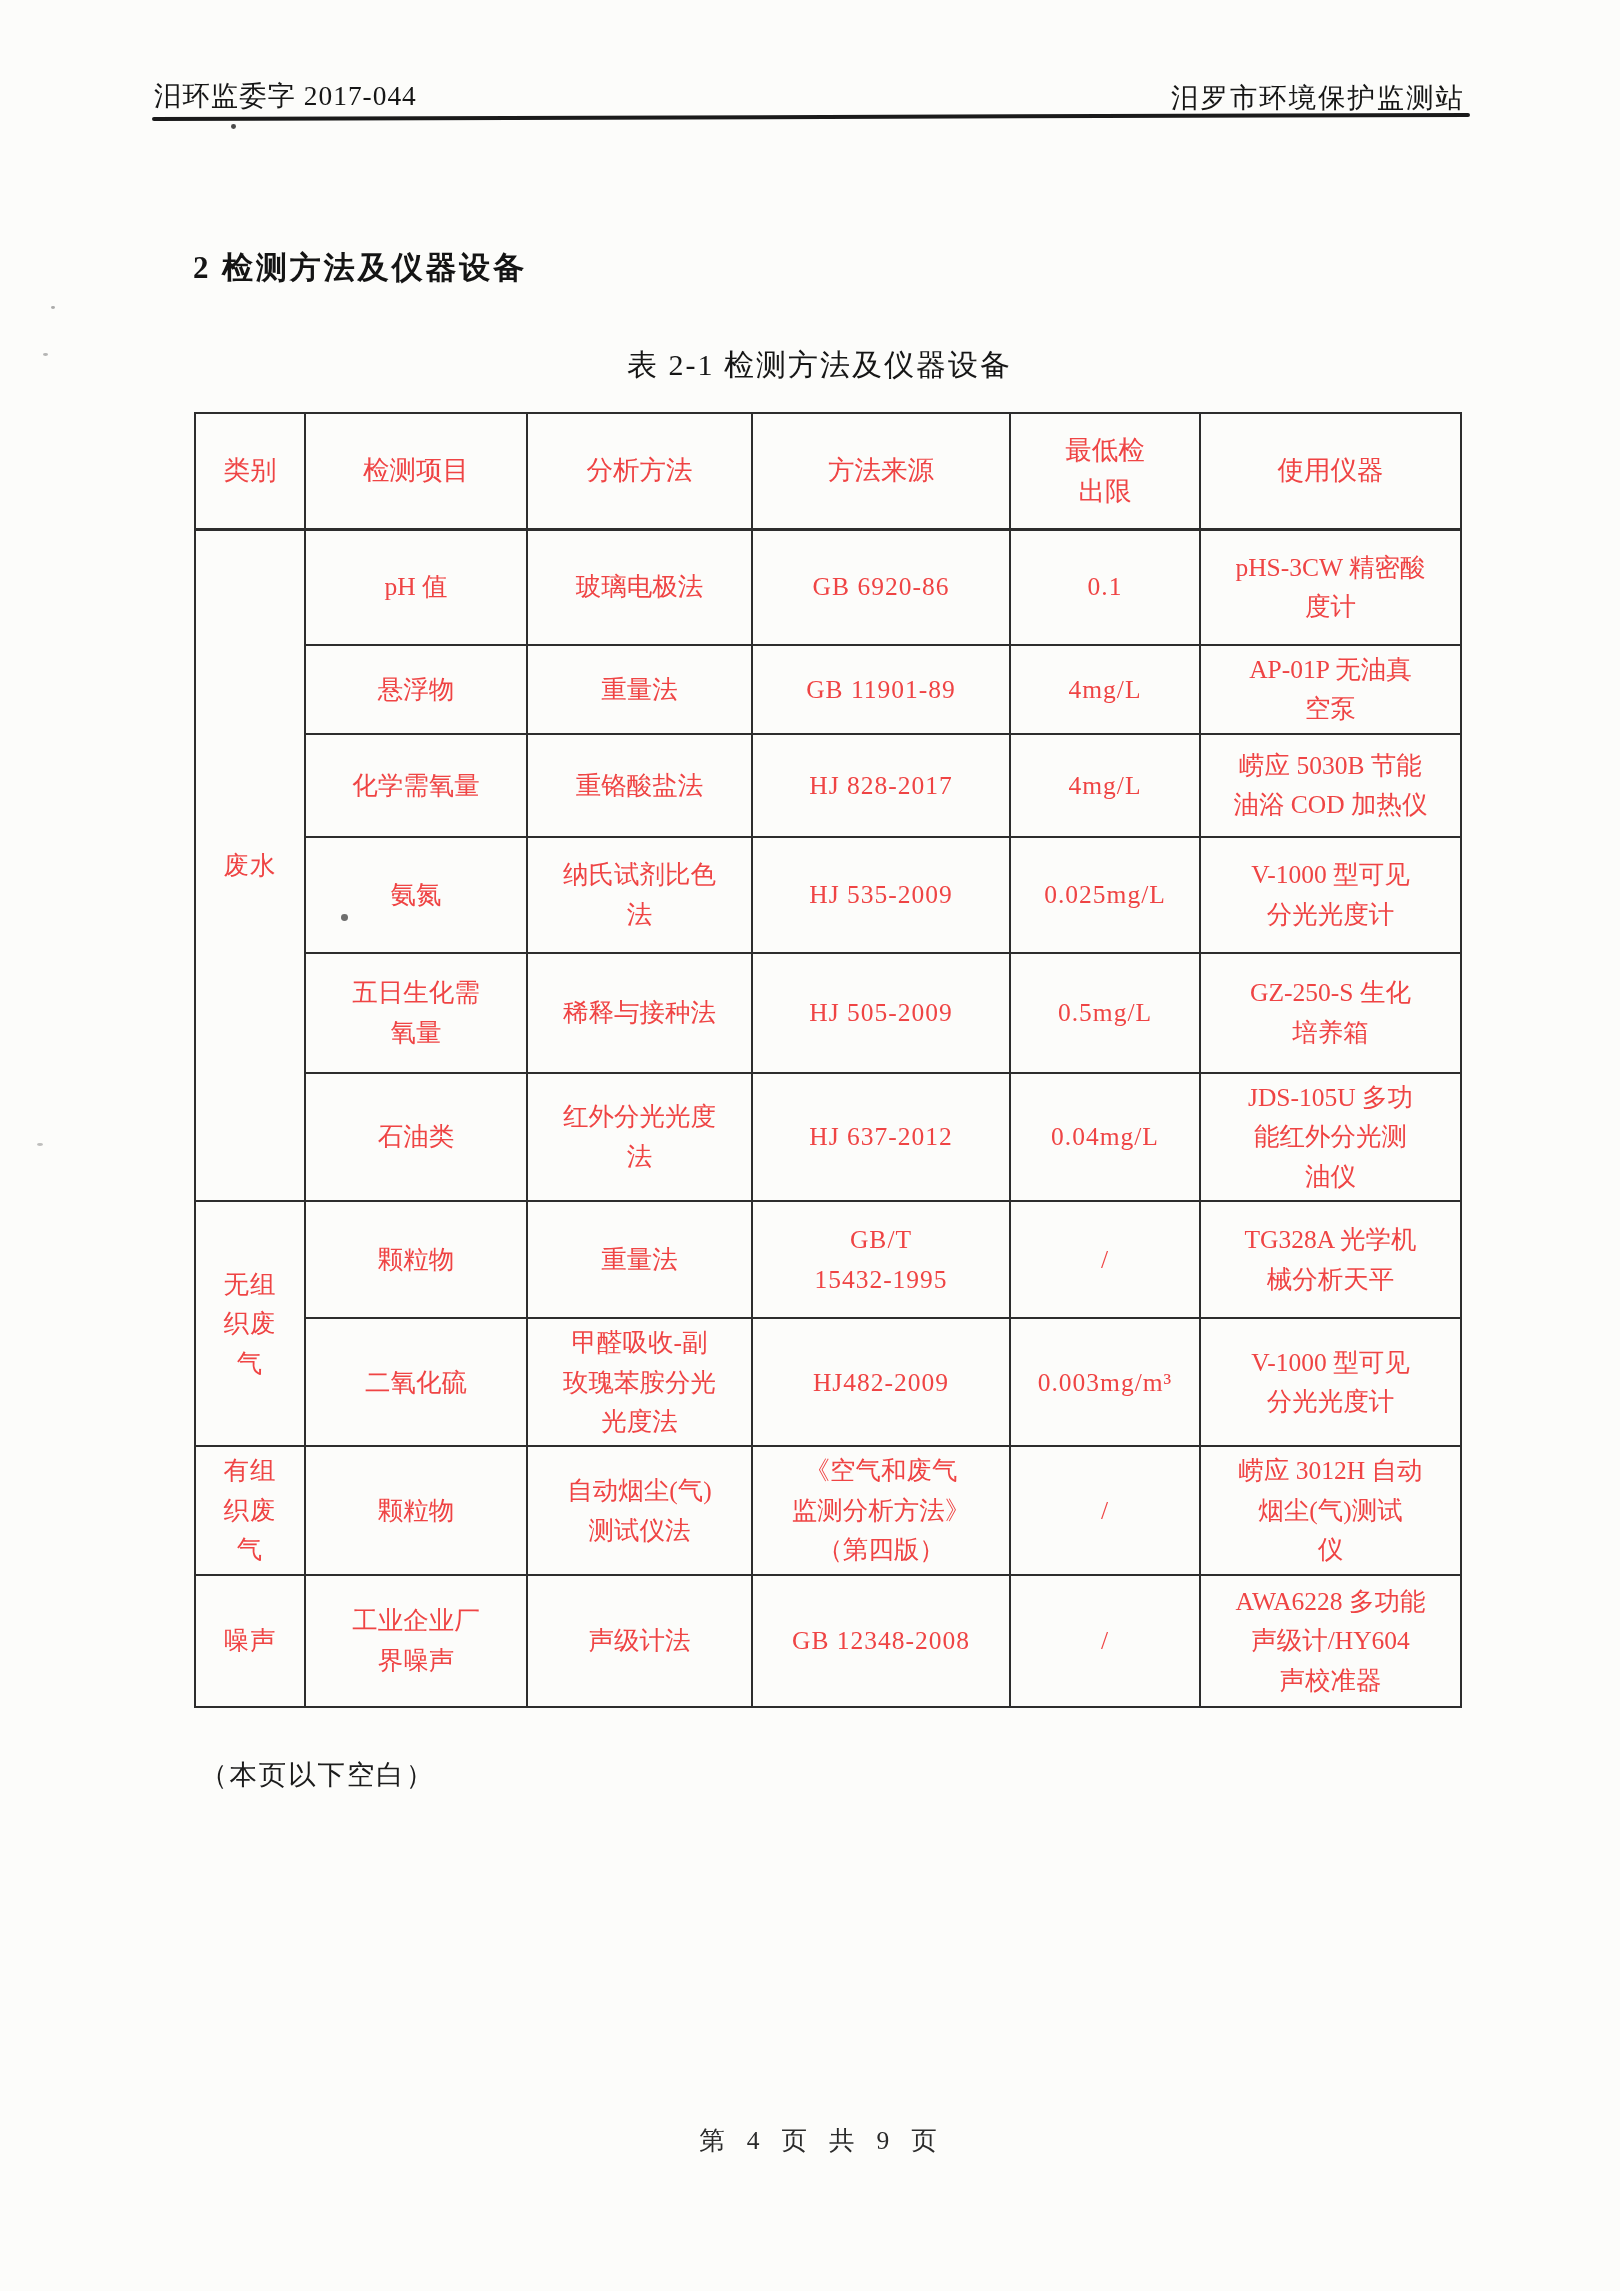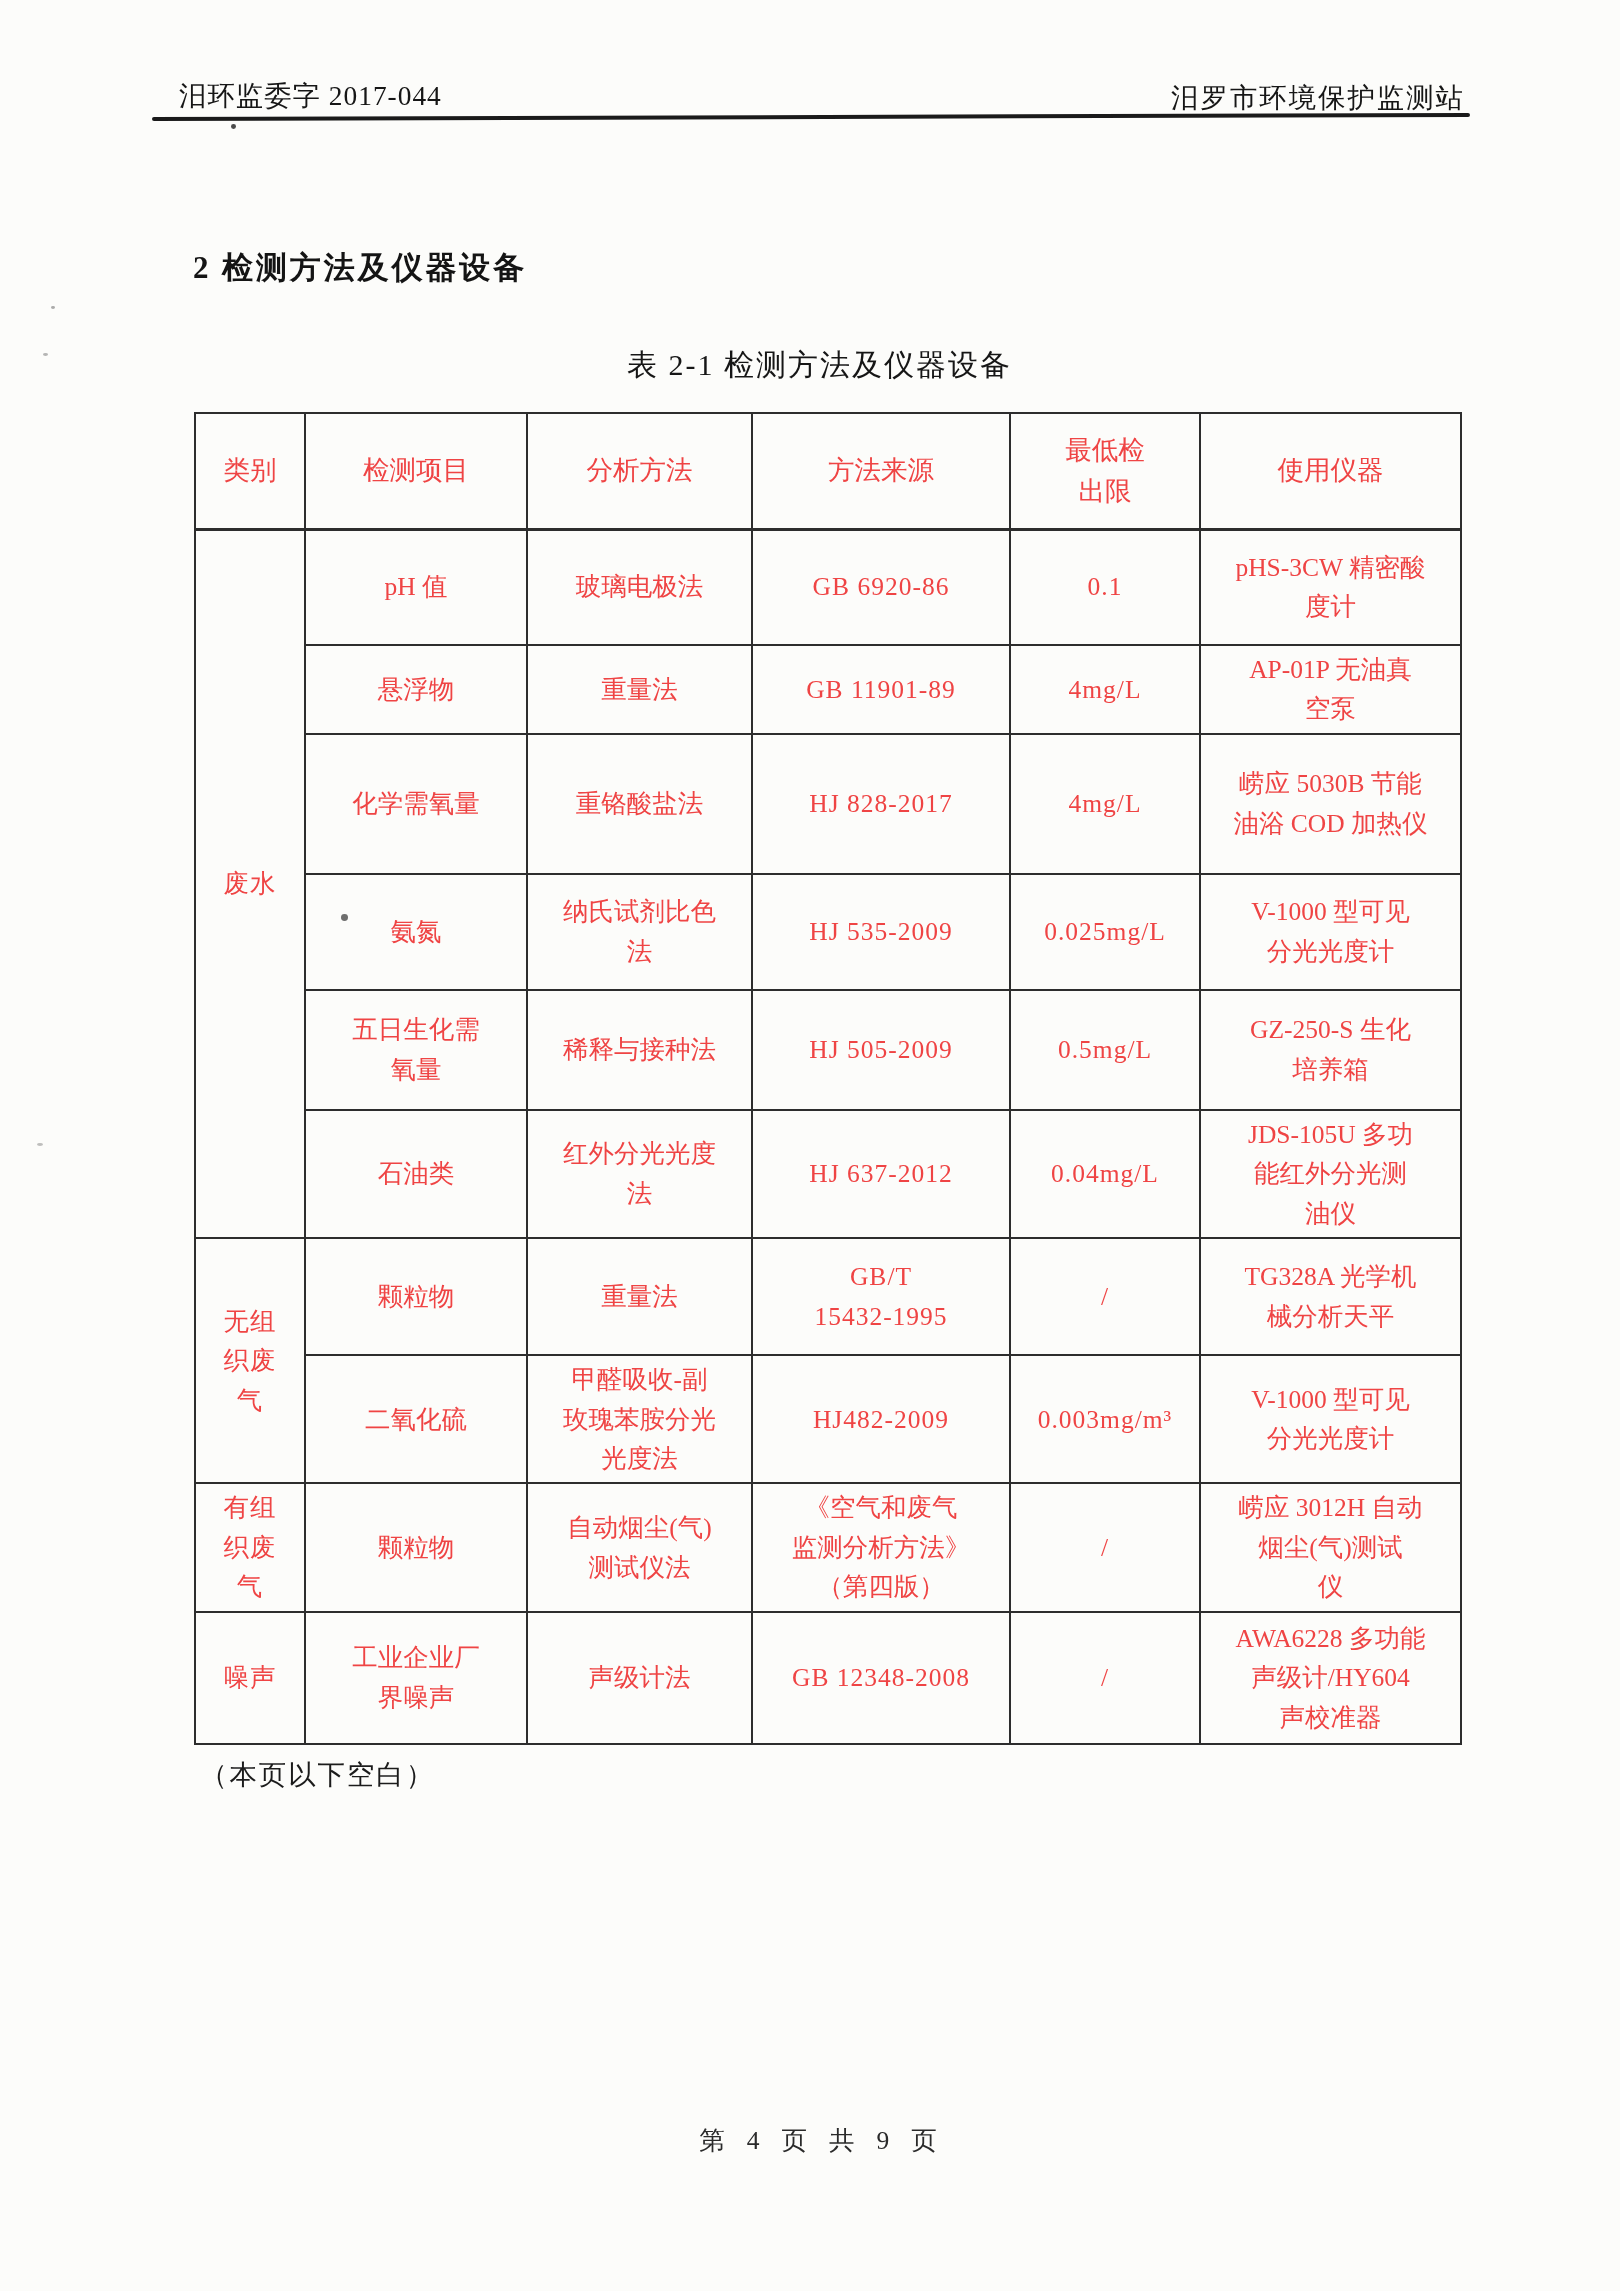--- a/index.html
+++ b/index.html
@@ -12,21 +12,21 @@
     overflow: hidden;
   }
   .page {
     position: absolute; inset: 0;
     background: #fcfcfa;
   }
 
   
   .hdr-left {
     position: absolute; left: 154px; top: 78px;
-    font-size: 27.4px; letter-spacing: 1px; color: #161616; margin-left: 25px;
+    font-size: 27.4px; letter-spacing: 1px; color: #161616;
   }
   .hdr-right {
     position: absolute; right: 155px; top: 80px;
     font-size: 27.4px; letter-spacing: 2px; color: #161616;
   }
   .hdr-rule {
     position: absolute; left: 152px; top: 115px; width: 1318px; height: 3.9px;
     background: #1a1a1a; transform: rotate(-0.18deg);
     border-radius: 2px;
   }
@@ -133,21 +133,21 @@
 度计</td>
       </tr>
       <tr style="height:86px">
         <td>悬浮物</td>
         <td>重量法</td>
         <td class="latin">GB 11901-89</td>
         <td class="latin">4mg/L</td>
         <td>AP-01P 无油真
 空泵</td>
       </tr>
-      <tr style="height:140px">
+      <tr style="height:103px">
         <td>化学需氧量</td>
         <td>重铬酸盐法</td>
         <td class="latin">HJ 828-2017</td>
         <td class="latin">4mg/L</td>
         <td>崂应 5030B 节能
 油浴 COD 加热仪</td>
       </tr>
       <tr style="height:116px">
         <td>氨氮</td>
         <td>纳氏试剂比色

